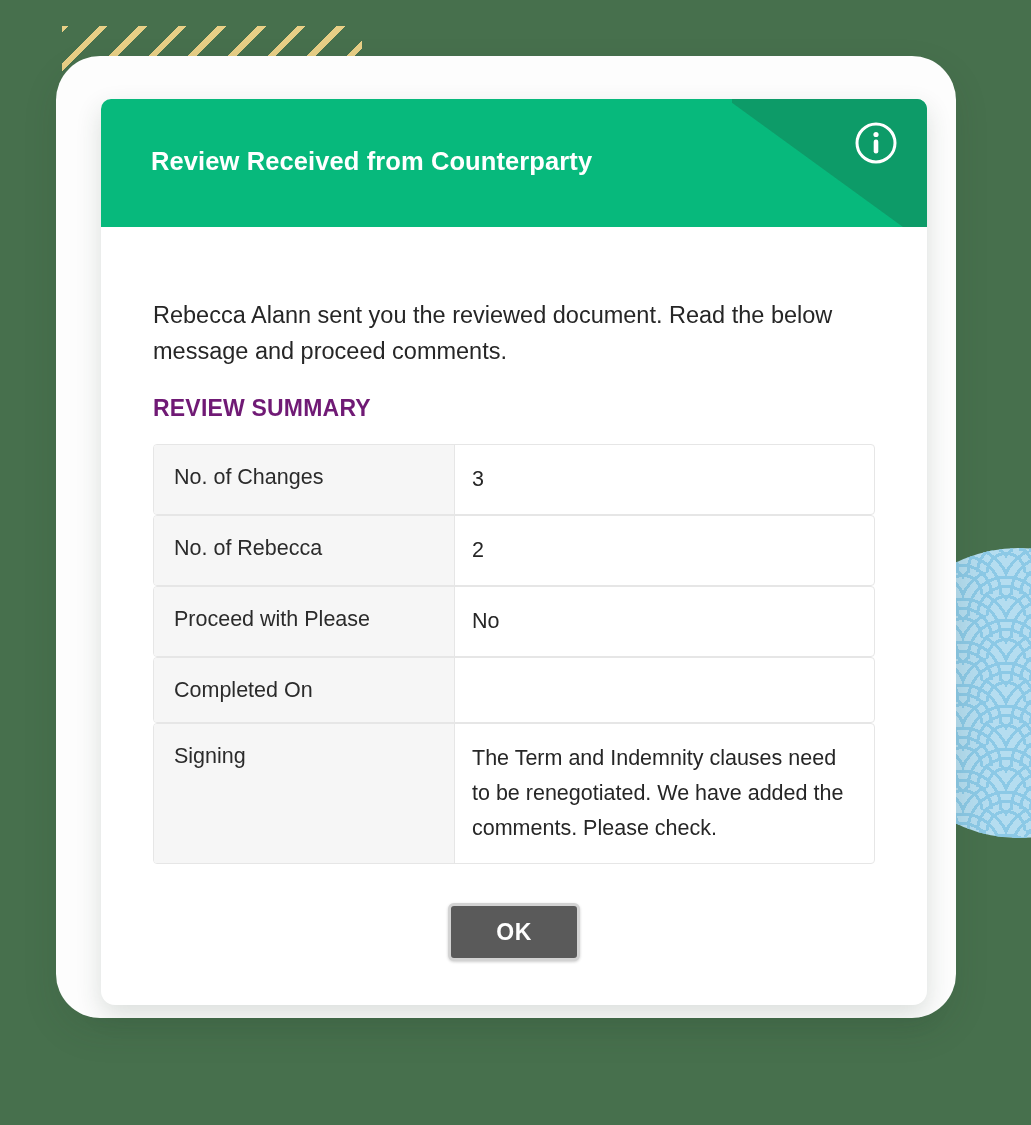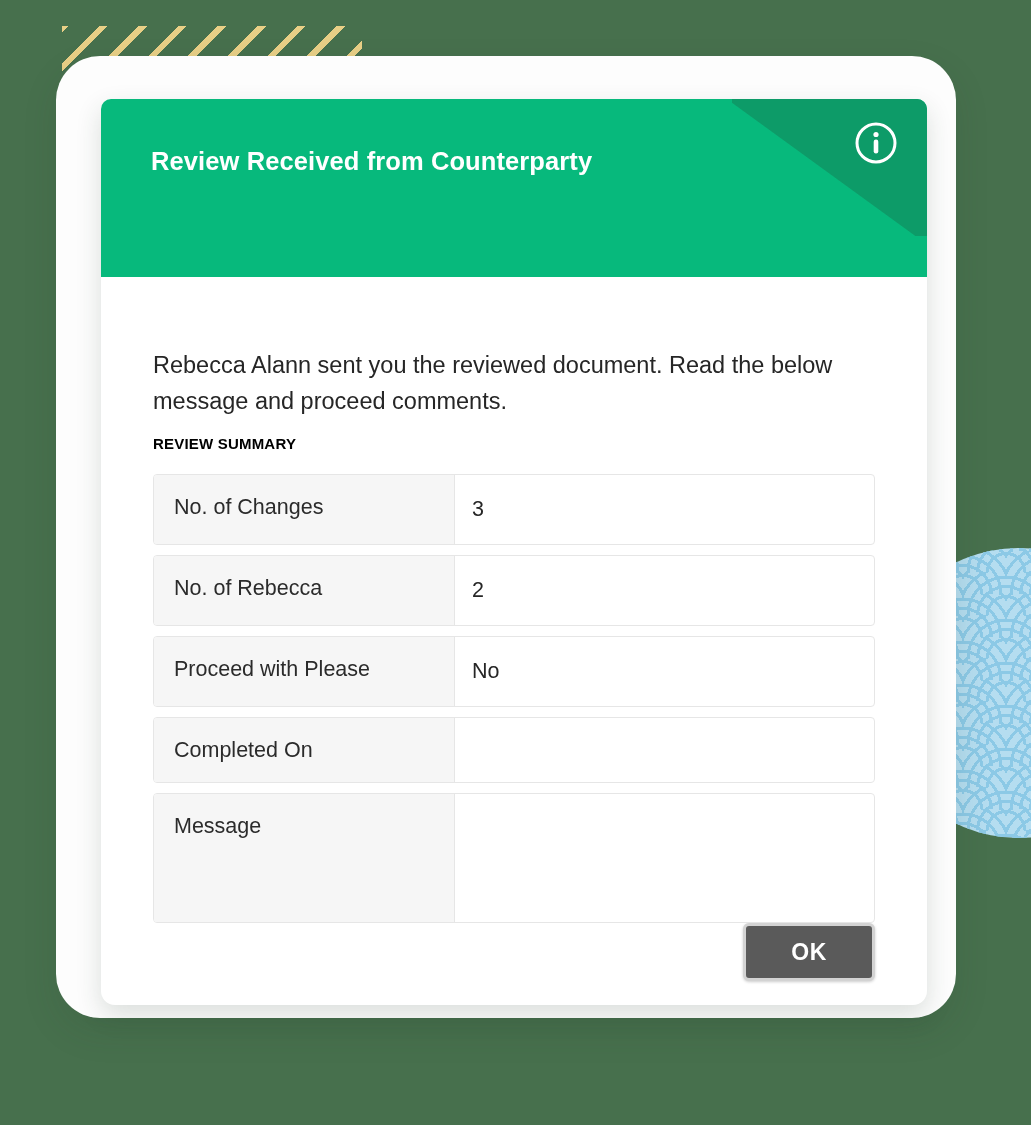--- a/index.html
+++ b/index.html
@@ -89,21 +89,21 @@
     border-radius: 10px 10px 14px 14px;
     box-shadow: 0 10px 26px rgba(40,60,45,0.16);
     overflow: hidden;
     display: flex;
     flex-direction: column;
   }
 
   
   #dialog-header {
     position: relative;
-    height: 178px;
+    height: 128px;
     background: #07b97c;
     flex: 0 0 auto;
     overflow: hidden;
   }
   #header-corner-wedge {
     position: absolute;
     right: 0;
     top: 0;
     width: 195px;
     height: 137px;
@@ -136,33 +136,32 @@
 
   #intro-text {
     margin-top: 70px;
     font-size: 23.5px;
     line-height: 36px;
     color: #262626;
     max-width: 700px;
   }
 
   #summary-heading {
-    margin-top: 16px;
-    font-size: 15px;
+    margin-top: 26px;
+    font-size: 23px;
     font-weight: bold;
     letter-spacing: 0.2px;
-    color: #000000;
+    color: #701a75;
   }
 
   
   #summary-table {
     margin-top: 22px;
     display: flex;
     flex-direction: column;
-    gap: 10px;
   }
   .summary-row {
     display: flex;
     border: 1px solid #e6e6e6;
     border-radius: 4px;
     overflow: hidden;
     min-height: 62px;
     background: #ffffff;
   }
   .summary-row .row-label {
@@ -183,21 +182,21 @@
     color: #262626;
   }
   .summary-row.tall { min-height: 130px; }
   .summary-row.tall .row-value { max-width: 400px; }
 
   
   #dialog-footer {
     flex: 0 0 auto;
     padding: 0 52px 44px 52px;
     display: flex;
-    justify-content: flex-end;
+    justify-content: center;
     align-items: flex-end;
     min-height: 90px;
   }
   #ok-button {
     width: 132px;
     height: 58px;
     background: #5a5a5a;
     color: #ffffff;
     border: 3px solid #d3d3d3;
     border-radius: 6px;
@@ -257,21 +256,22 @@
       <div class="summary-row">
         <div class="row-label">Proceed with Please</div>
         <div class="row-value">No</div>
       </div>
 
       <div class="summary-row">
         <div class="row-label">Completed On</div>
       </div>
 
       <div class="summary-row tall">
-        <div class="row-label">Message</div>
+        <div class="row-label">Signing</div>
+        <div class="row-value">The Term and Indemnity clauses need to be renegotiated. We have added the comments. Please check.</div>
       </div>
 
     </div>
   </div>
 
   <div id="dialog-footer">
     <button id="ok-button">OK</button>
   </div>
 
 </div>

